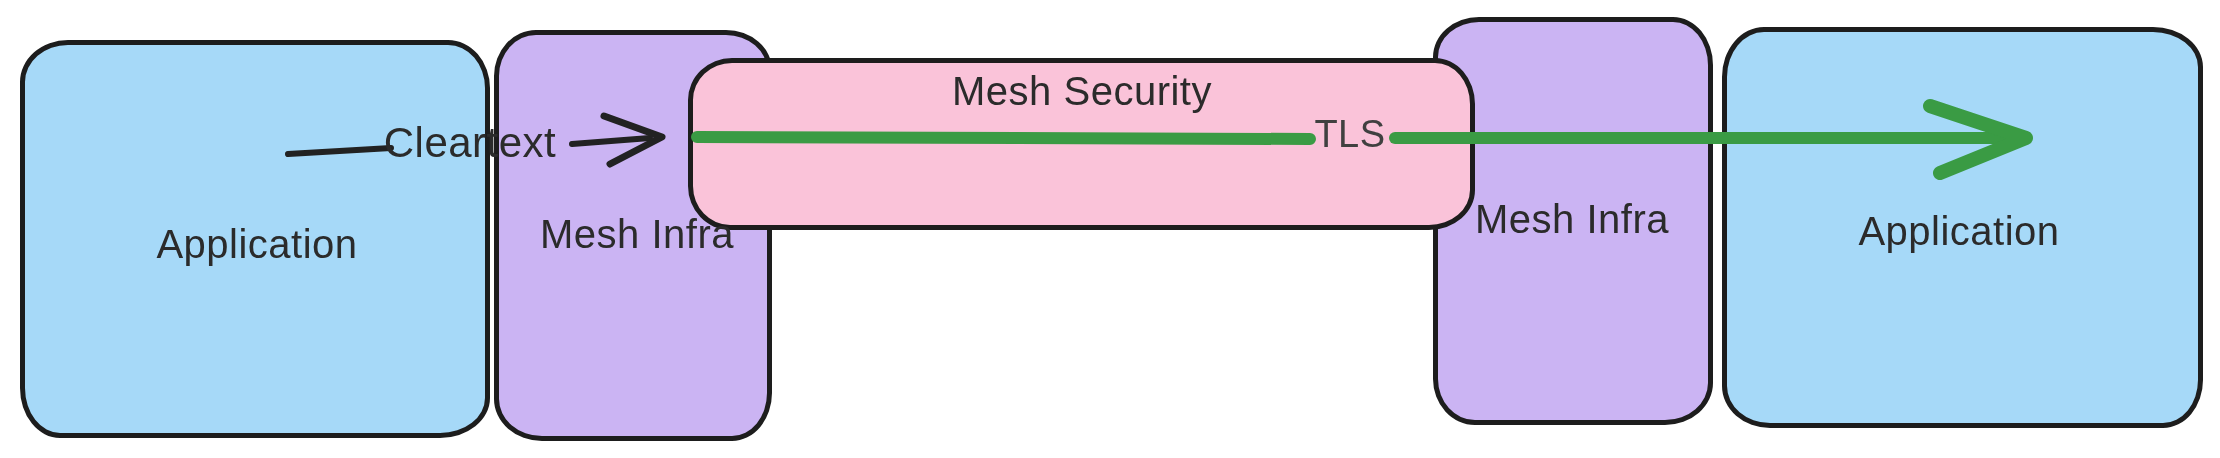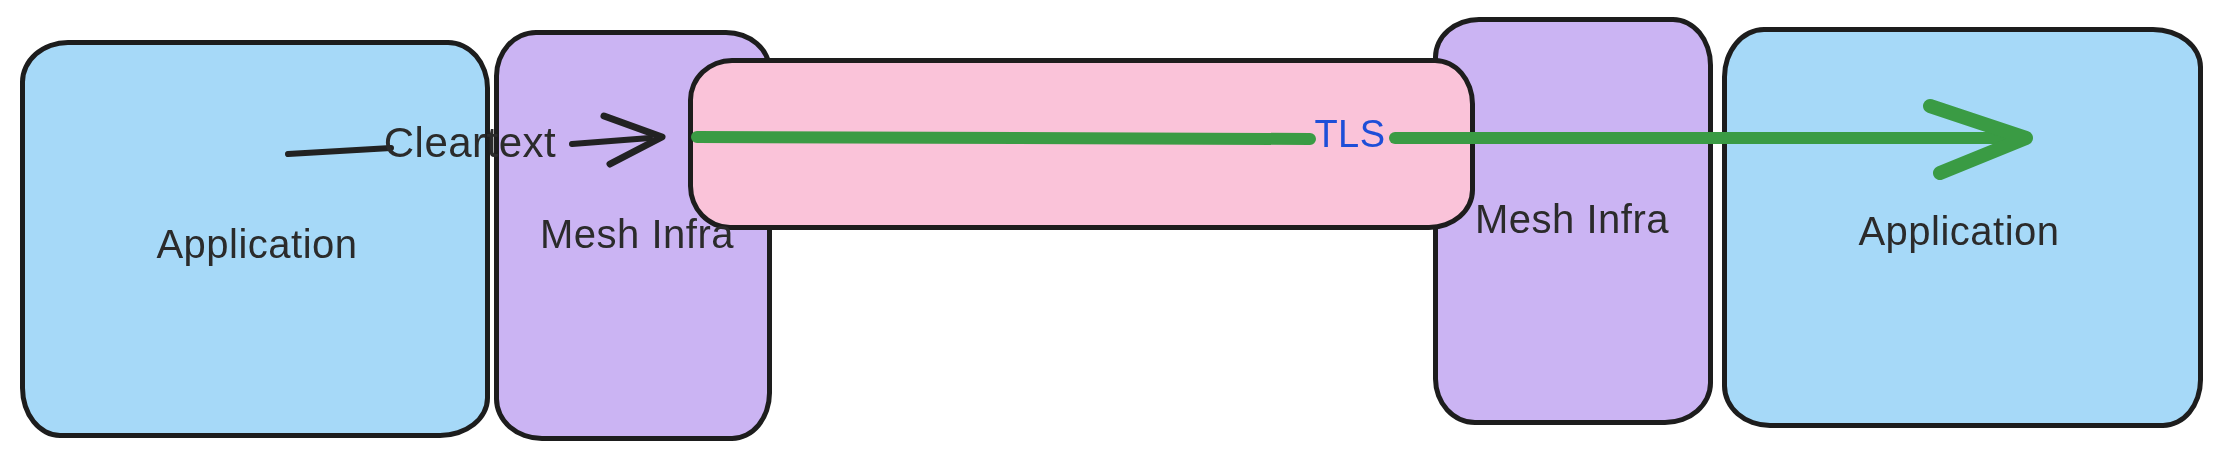--- a/index.html
+++ b/index.html
@@ -60,21 +60,21 @@
     letter-spacing: 0.5px;
     z-index: 5;
     line-height: 1;
   }
   #label-app-left        { left: 257px;  top: 244px; }
   #label-mesh-infra-left { left: 637px;  top: 234px; }
   #label-mesh-security   { left: 1082px; top: 91px;  }
   #label-mesh-infra-right{ left: 1572px; top: 219px; }
   #label-app-right       { left: 1959px; top: 231px; }
   #label-cleartext       { left: 470px;  top: 143px; font-size: 42px; }
-  #label-tls             { left: 1350px; top: 134px; font-size: 38px; color: #1d4ed8; }
+  #label-tls             { left: 1350px; top: 134px; font-size: 38px; color: #404040; }
 
   #arrow-layer {
     position: absolute;
     left: 0; top: 0;
     width: 2220px; height: 458px;
     z-index: 4;
     pointer-events: none;
   }
 </style>
 </head>
@@ -98,18 +98,19 @@
 
     <g>
       <path d="M697,137 L1310,139" fill="none" stroke-width="12" stroke-linecap="round" stroke="#3a9b44"></path>
       <path d="M1395,138 L2008,138" fill="none" stroke-width="12" stroke-linecap="round" stroke="#3a9b44"></path>
       <path d="M1930,106 L2026,138 L1940,173" fill="none" stroke-width="14" stroke-linecap="round" stroke-linejoin="round" stroke="#3a9b44"></path>
     </g>
   </svg>
 
   <span class="label" id="label-app-left">Application</span>
   <span class="label" id="label-mesh-infra-left">Mesh Infra</span>
+  <span class="label" id="label-mesh-security">Mesh Security</span>
   <span class="label" id="label-mesh-infra-right">Mesh Infra</span>
   <span class="label" id="label-app-right">Application</span>
   <span class="label" id="label-cleartext">Cleartext</span>
   <span class="label" id="label-tls">TLS</span>
 
 </div>
 
 </body></html>

